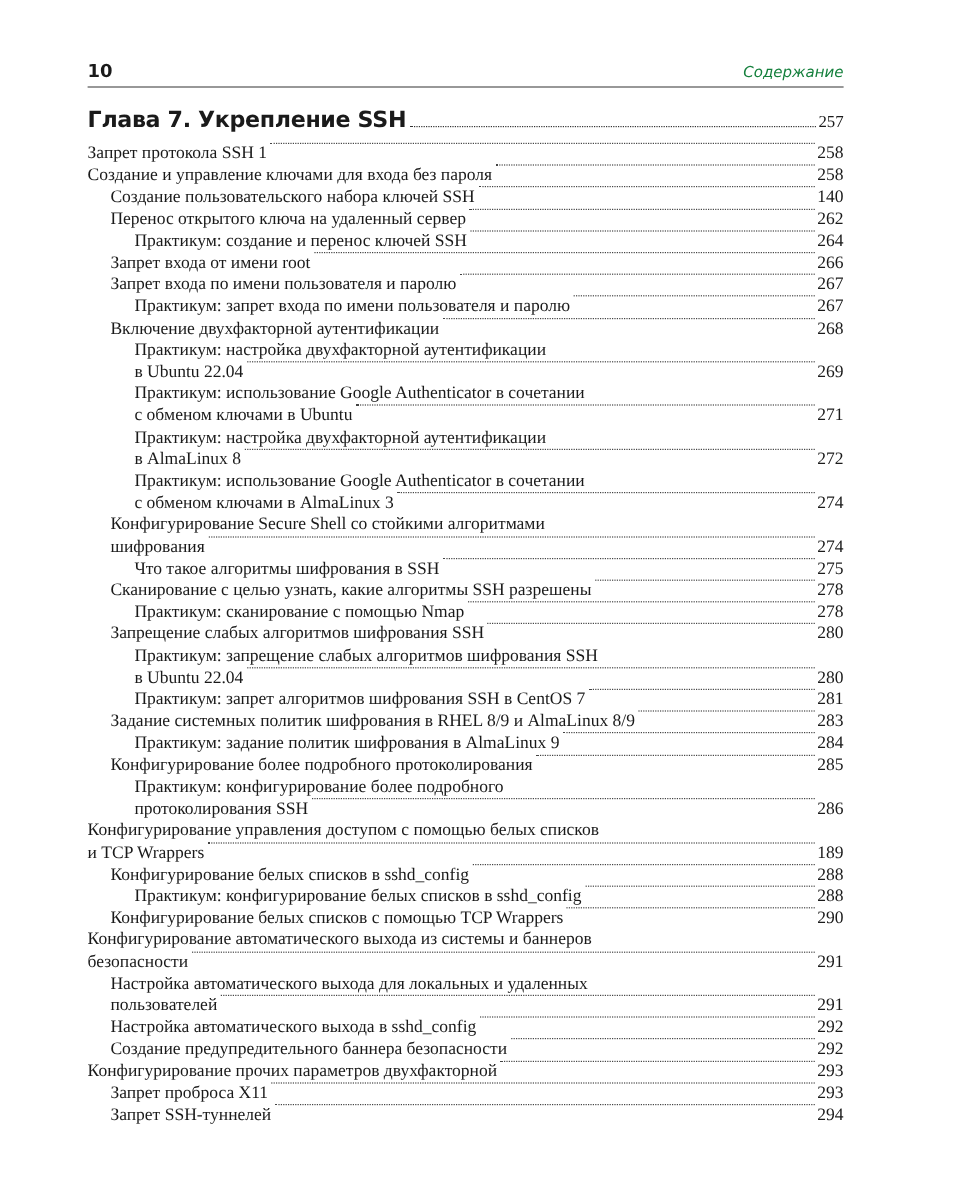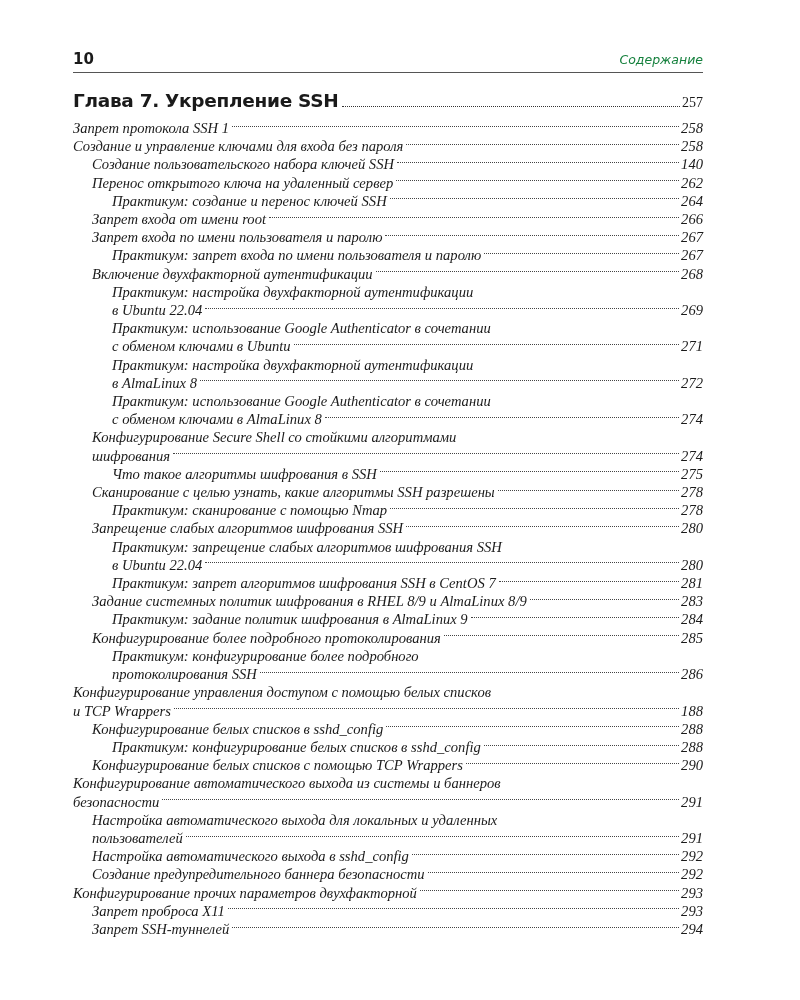--- a/index.html
+++ b/index.html
@@ -7,21 +7,21 @@
   .page { position:absolute; left:73px; top:0; width:630px; }
   .running-head { position:absolute; left:0; top:50px; width:630px; height:22px; border-bottom:1.5px solid #555; }
   .page-num { position:absolute; left:0; top:0; font-family:"DejaVu Sans", sans-serif; font-weight:bold; font-size:15px; line-height:18px; }
   .section-name { position:absolute; right:0; top:1px; font-family:"DejaVu Sans", sans-serif; font-style:italic; font-size:12.5px; line-height:18px; color:#15803d; }
   .chapter { position:absolute; left:0; top:90px; width:630px; display:flex; align-items:baseline; }
   .chapter .title { font-family:"DejaVu Sans", sans-serif; font-weight:bold; font-size:18.5px; white-space:nowrap; letter-spacing:-0.3px; }
   .chapter .dots { flex:1; border-bottom:1.6px dotted #333; margin:0 2px 4px 4px; }
   .chapter .pg { font-family:"Liberation Serif", serif; font-size:14px; }
   .toc { position:absolute; left:0; top:119px; width:630px; }
   .entry { font-family:"Liberation Serif", serif; font-size:14.6px; line-height:18.2px; position:relative; }
-  .line { display:flex; align-items:center; white-space:nowrap;font-style:italic; }
+  .line { display:flex; align-items:flex-start; white-space:nowrap; }
   .line .t { white-space:nowrap; }
   .line .d { flex:1; border-bottom:1.4px dotted #444; margin:0 2px 4px 3px; min-width:10px; }
   .line .p { white-space:nowrap; }
   .l0 { padding-left:0; }
   .l1 { padding-left:19px; }
   .l2 { padding-left:39px; }
 </style>
 </head>
 <body>
 
@@ -129,21 +129,21 @@
           <span class="t">в AlmaLinux 8</span>
           <span class="d"></span>
           <span class="p">272</span>
         </div>
       </div>
       <div class="entry l2">
         <div class="line">
           <span class="t">Практикум: использование Google Authenticator в сочетании</span>
         </div>
         <div class="line">
-          <span class="t">с обменом ключами в AlmaLinux 8</span>
+          <span class="t">с обменом ключами в AlmaLinux 3</span>
           <span class="d"></span>
           <span class="p">274</span>
         </div>
       </div>
       <div class="entry l1">
         <div class="line">
           <span class="t">Конфигурирование Secure Shell со стойкими алгоритмами</span>
         </div>
         <div class="line">
           <span class="t">шифрования</span>
@@ -227,21 +227,21 @@
           <span class="p">286</span>
         </div>
       </div>
       <div class="entry l0">
         <div class="line">
           <span class="t">Конфигурирование управления доступом с помощью белых списков</span>
         </div>
         <div class="line">
           <span class="t">и TCP Wrappers</span>
           <span class="d"></span>
-          <span class="p">188</span>
+          <span class="p">189</span>
         </div>
       </div>
       <div class="entry l1">
         <div class="line">
           <span class="t">Конфигурирование белых списков в sshd_config</span>
           <span class="d"></span>
           <span class="p">288</span>
         </div>
       </div>
       <div class="entry l2">

